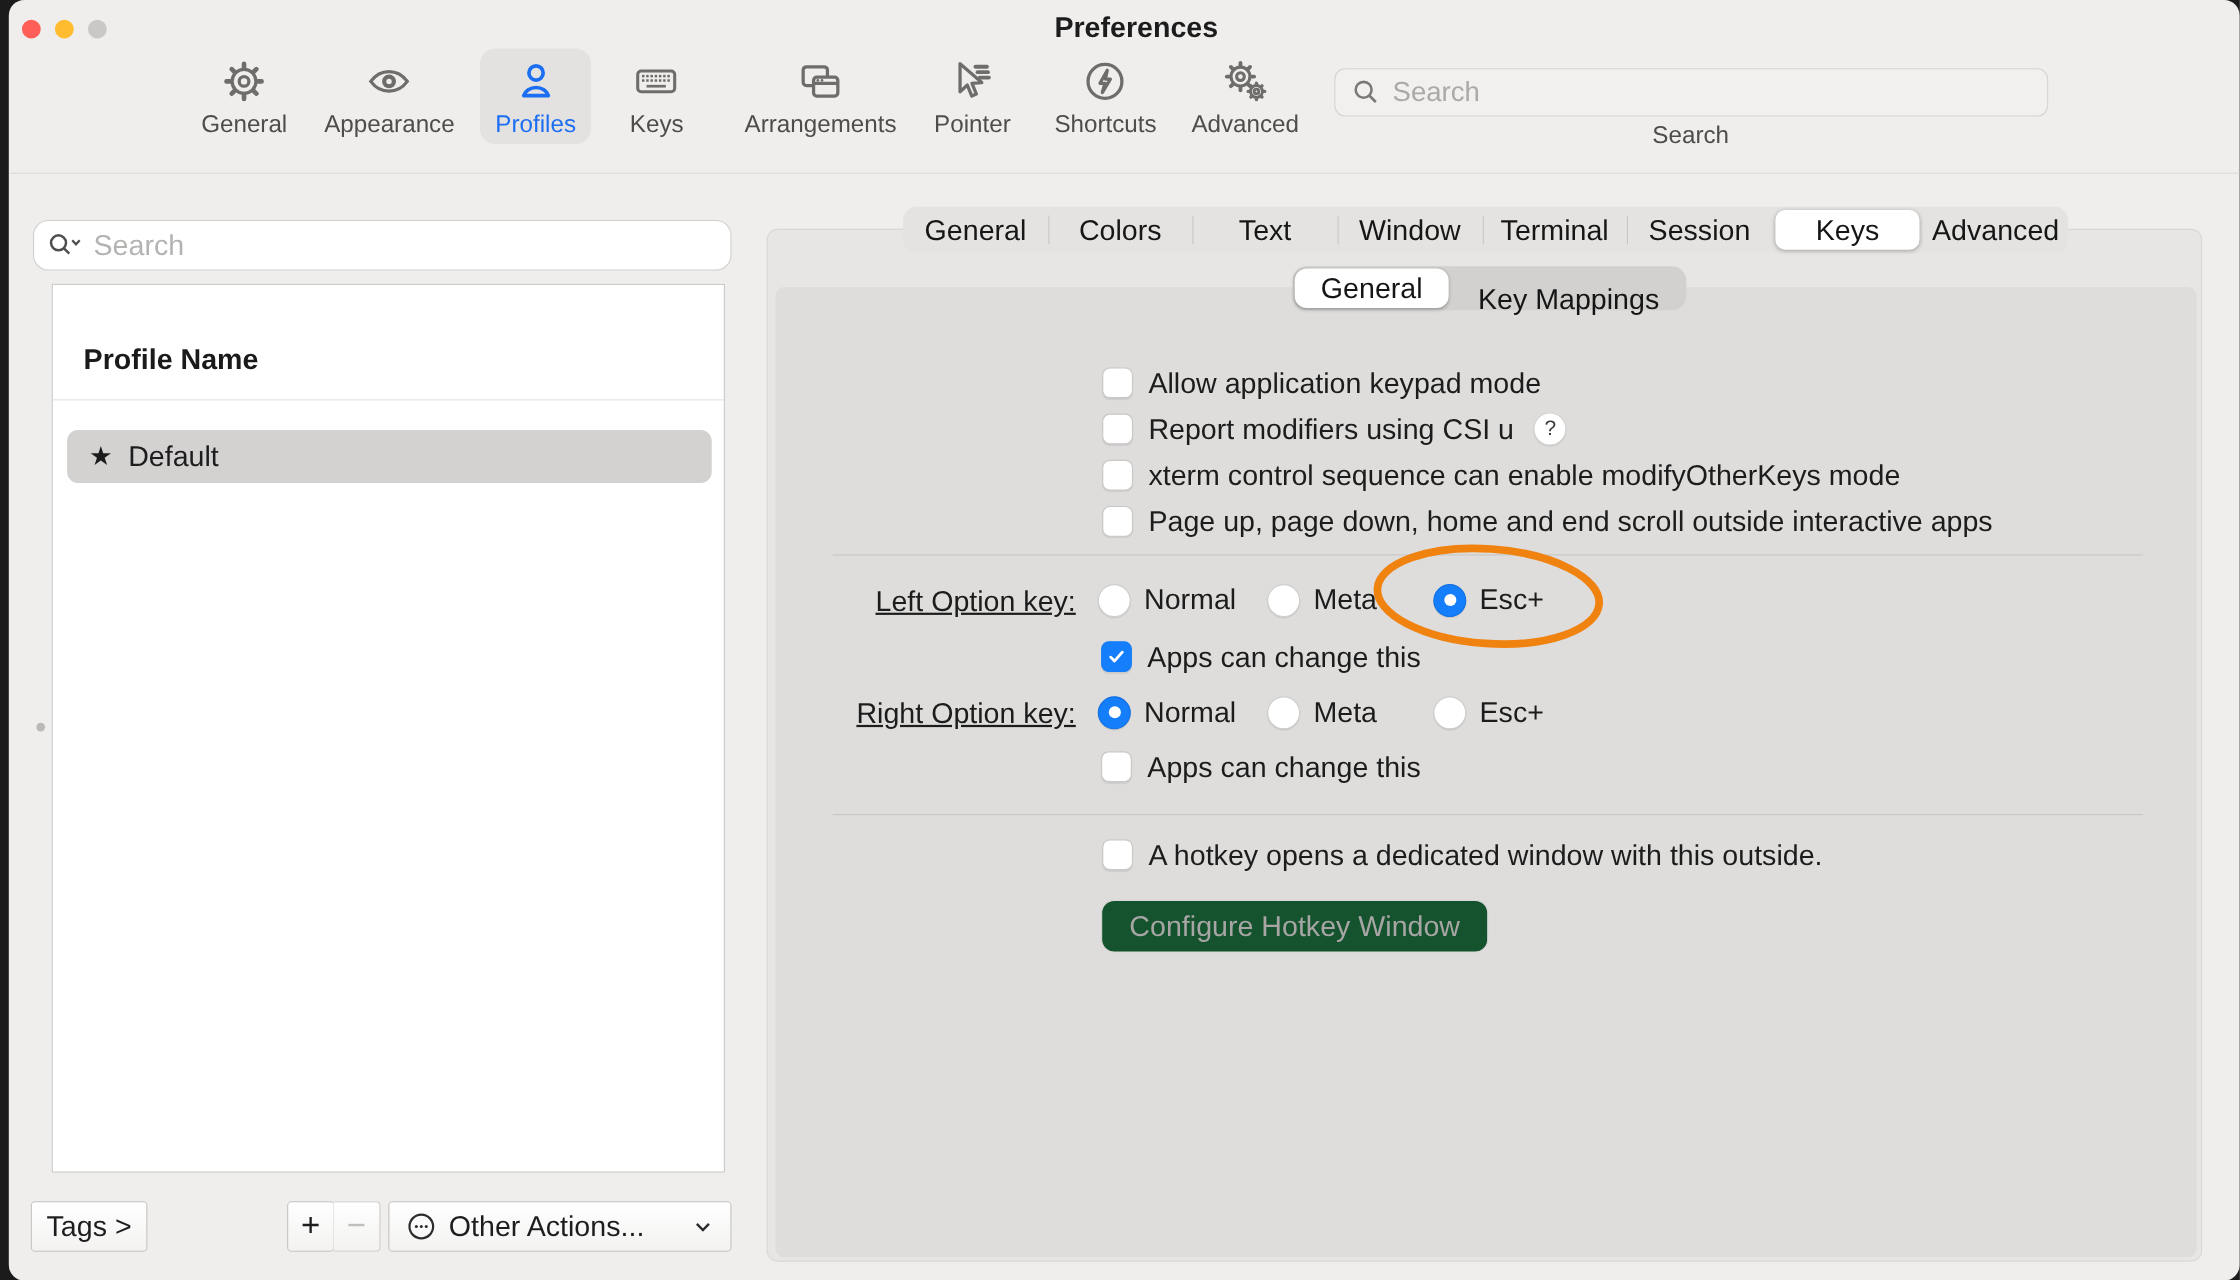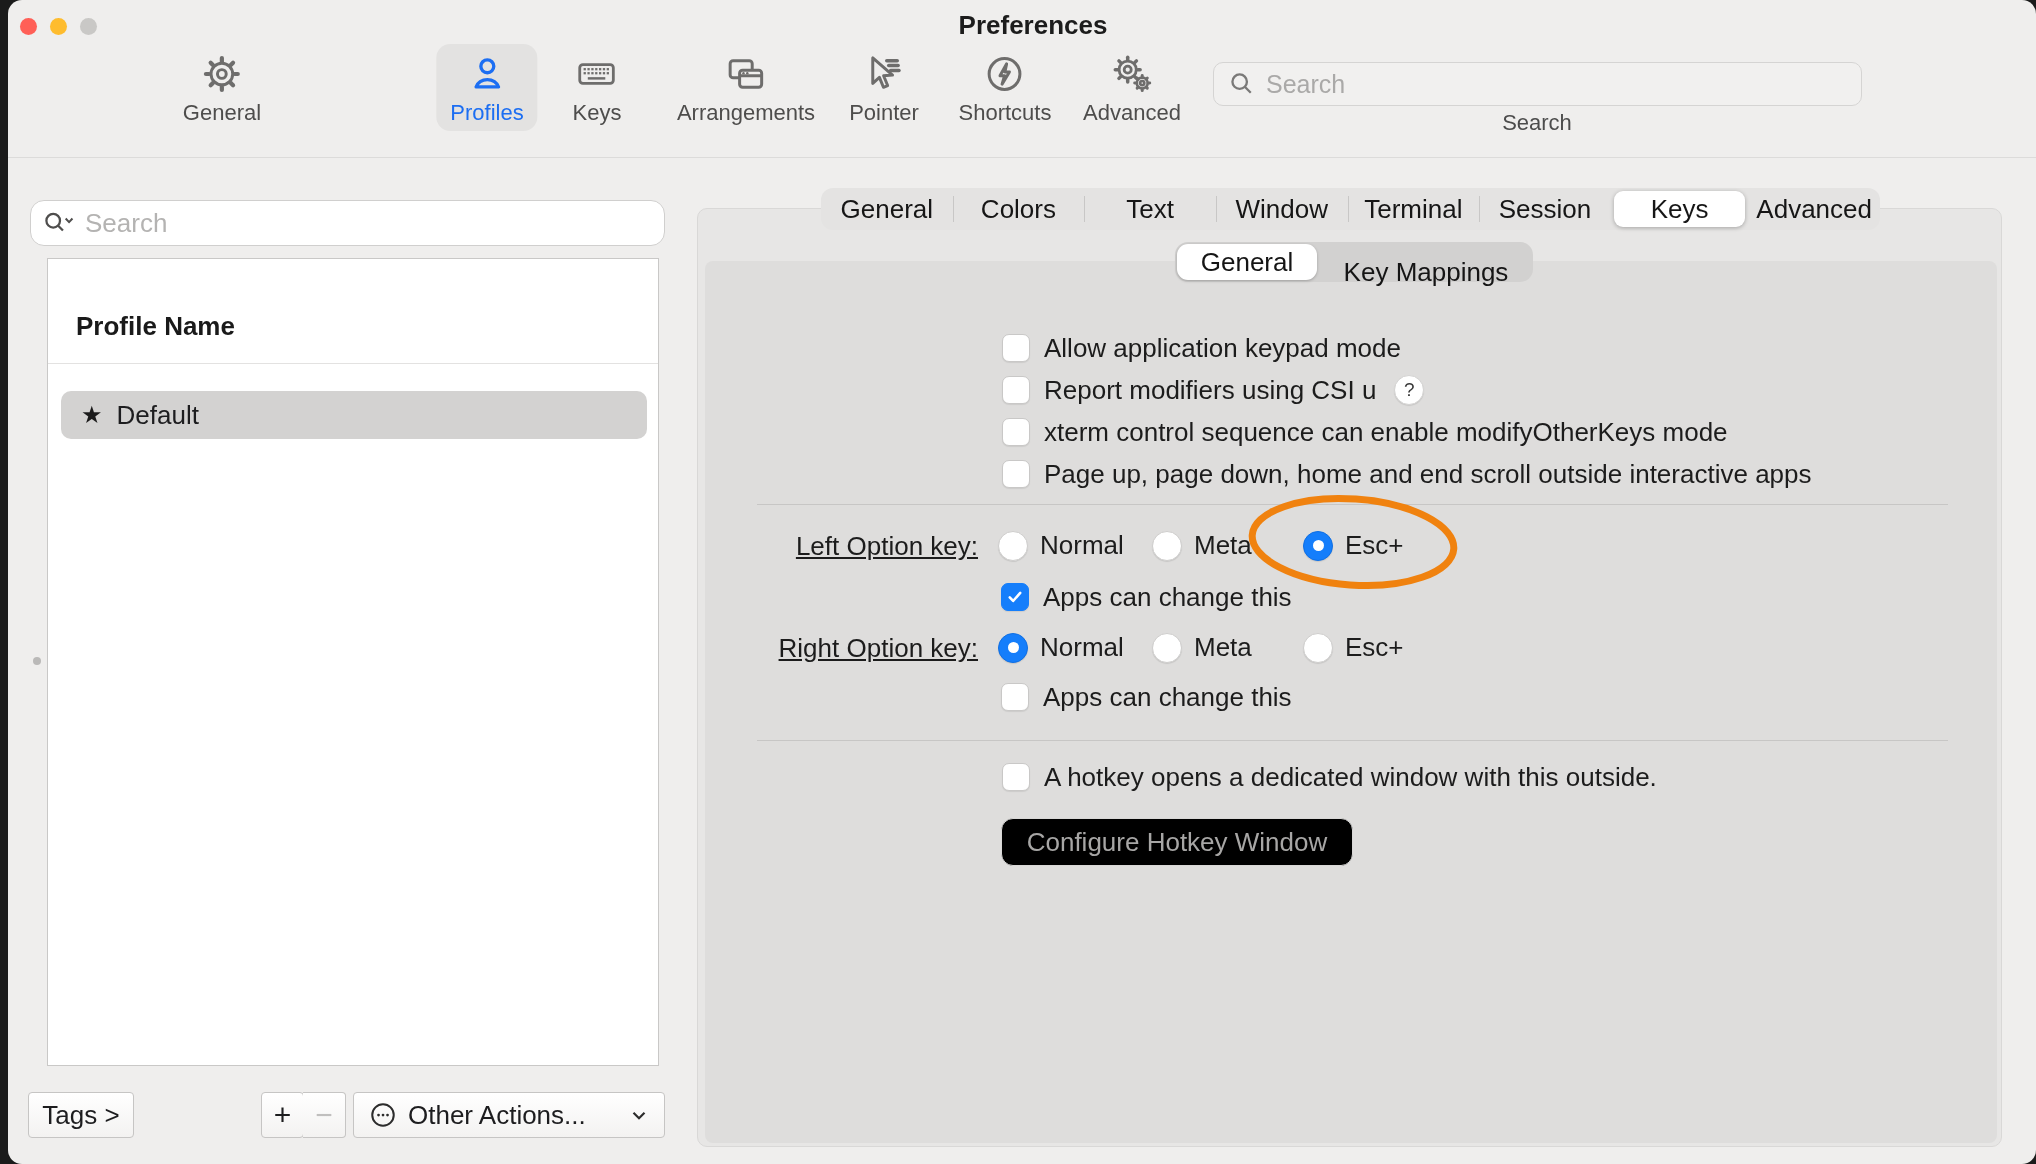--- a/index.html
+++ b/index.html
@@ -58,21 +58,21 @@
   .crow { position:absolute; display:flex; align-items:center; gap:14px; height:30px; font-size:26px; color:#1c1c1c; white-space:nowrap; }
   .cbox { width:28px; height:28px; border-radius:7px; background:#ffffff; border:1px solid #c9c8c7; box-shadow:0 1px 1px rgba(0,0,0,.08); flex:none; display:flex; align-items:center; justify-content:center; }
   .cbox.on { background:#157EFB; border-color:#157EFB; }
   .radio { width:30px; height:30px; border-radius:50%; background:#ffffff; border:1px solid #cfcecd; box-shadow:0 1px 1px rgba(0,0,0,.10); flex:none; }
   .radio.on { background:#157EFB; border-color:#0f6fe4; position:relative; }
   .radio.on::after { content:""; position:absolute; left:50%; top:50%; width:11px; height:11px; margin:-5.5px 0 0 -5.5px; border-radius:50%; background:#fff; }
   .help-circle { width:30px; height:30px; border-radius:50%; background:#fff; border:1px solid #d4d3d2; box-shadow:0 1px 1px rgba(0,0,0,.10); display:flex; align-items:center; justify-content:center; font-size:19px; color:#3a3a3a; margin-left:4px; }
   .sep { position:absolute; left:749px; width:1191px; height:1px; background:#c7c6c5; }
   .opt-label { position:absolute; left:690px; width:280px; text-align:right; font-size:26px; color:#1c1c1c;text-decoration:underline; }
   .opt { position:absolute; display:flex; align-items:center; gap:12px; font-size:26px; color:#1c1c1c; }
-  #configure-btn { position:absolute; left:993px; top:818px; width:352px; height:48px; background:#000000; border:1px solid #d8d7d6; border-radius:12px; display:flex; align-items:center; justify-content:center; font-size:26px; color:#a7a6a5; }
+  #configure-btn { position:absolute; left:993px; top:818px; width:352px; height:48px; background:#14532d; border:1px solid #d8d7d6; border-radius:12px; display:flex; align-items:center; justify-content:center; font-size:26px; color:#a7a6a5; }
   #annotation { position:absolute; left:1235px; top:490px; width:220px; height:104px; pointer-events:none; }
   svg.icon { display:block; }
 </style>
 </head>
 <body>
 
 <div id="window">
 
   <span class="traffic t-red"></span>
   <span class="traffic t-yellow"></span>
@@ -92,20 +92,30 @@
           <line x1="5.6" y1="5.6" x2="6.9" y2="6.9"></line>
             <line x1="17.1" y1="17.1" x2="18.4" y2="18.4"></line>
           <line x1="18.4" y1="5.6" x2="17.1" y2="6.9"></line>
             <line x1="6.9" y1="17.1" x2="5.6" y2="18.4"></line>
         </g>
       </svg>
     </span>
     <span class="tlabel">General</span>
   </div>
 
+  <div class="titem" style="left:346px">
+    <span class="ticon">
+      <svg class="icon" width="44" height="42" viewBox="0 0 24 24" fill="none" stroke="#6e6d6c" stroke-width="1.7">
+        <path d="M2.5 12 C7.5 5.2, 16.5 5.2, 21.5 12 C16.5 18.8, 7.5 18.8, 2.5 12 Z"></path>
+        <circle cx="12" cy="12" r="3.6" fill="#6e6d6c" stroke="none"></circle>
+        <circle cx="12" cy="12" r="1.4" fill="#efeeed" stroke="none"></circle>
+      </svg>
+    </span>
+    <span class="tlabel">Appearance</span>
+  </div>
 
   <div class="titem sel" style="left:479px">
     <span class="ticon">
       <svg class="icon" width="42" height="42" viewBox="0 0 24 24" fill="none" stroke="#1C6EF2" stroke-width="1.9" stroke-linecap="round">
         <circle cx="12" cy="7.6" r="3.7"></circle>
         <path d="M5.6 19.4 a6.6 5.6 0 0 1 12.8 0 Z" stroke-linejoin="round"></path>
       </svg>
     </span>
     <span class="tlabel">Profiles</span>
   </div>

